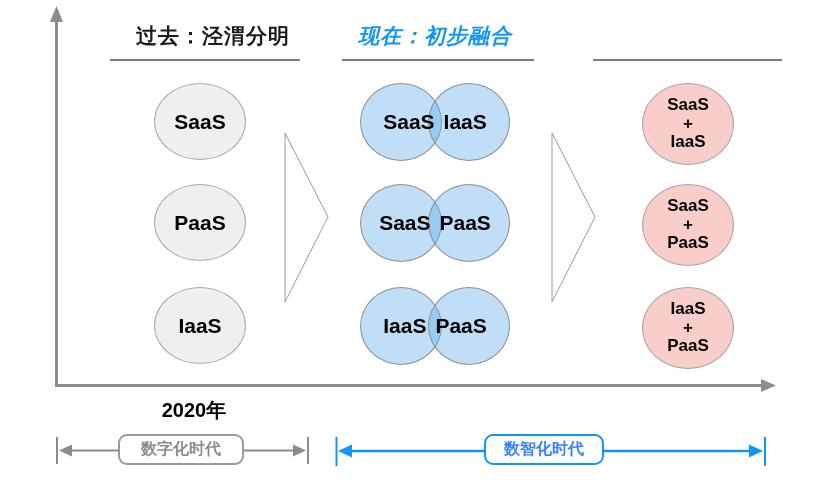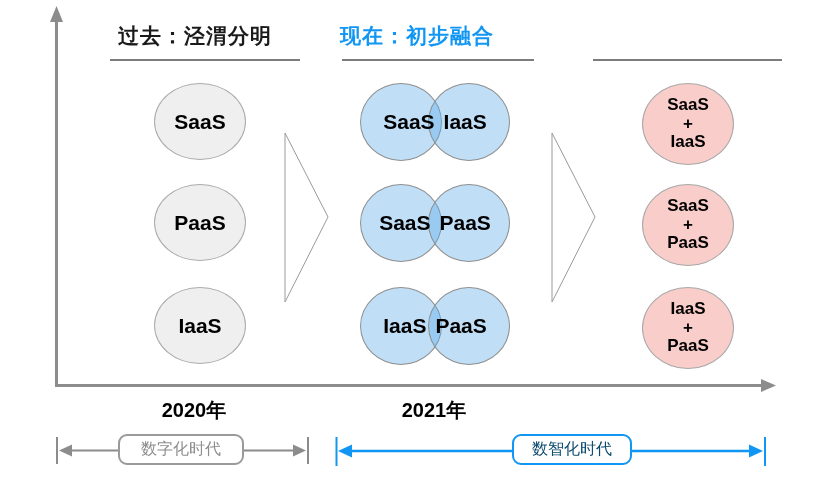--- a/index.html
+++ b/index.html
@@ -3,24 +3,24 @@
 <meta charset="utf-8">
 <style>
   html,body { margin:0; padding:0; background:#ffffff; }
   .canvas {
     position:relative; width:827px; height:498px; background:#ffffff;
     font-family:"Liberation Sans", sans-serif; overflow:hidden;
   }
   .layer { position:absolute; left:0; top:0; width:827px; height:498px; pointer-events:none; }
   .stage-title {
     position:absolute; top:22px; width:190px; height:28px; line-height:28px;
-    font-size:21px; font-weight:bold; text-align:left; letter-spacing:1px; white-space:nowrap;
+    font-size:21px; font-weight:bold; text-align:center; letter-spacing:1px; white-space:nowrap;
   }
   .title-past   { left:118px; color:#1a1a1a; }
-  .title-present{ left:340px; color:#1296f3; }
+  .title-present{ left:340px; color:#1296f3;font-style:italic; }
   .title-future { left:618px; color:#fb7a68; }
   .underline { position:absolute; top:59px; height:2px; background:#7c7c7c; }
   .ul-past    { left:110px; width:190px; }
   .ul-present { left:342px; width:192px; }
   .ul-future  { left:593px; width:189px; }
 
   .gray-circle {
     position:absolute; left:154px; width:92px; height:77px; border-radius:50%;
     background:#efefef; border:1px solid #ababab; box-sizing:border-box;
     display:flex; align-items:center; justify-content:center;
@@ -52,24 +52,24 @@
     position:absolute; top:397px; width:120px; text-align:center;
     font-size:20px; font-weight:bold; color:#000000; white-space:nowrap;
   }
   .year-2020 { left:134px; }
   .year-2021 { left:374px; }
   .year-2025 { left:633px; }
 
   .era-box {
     position:absolute; top:434px; height:31px; border-radius:9px; background:#ffffff;
     box-sizing:border-box; display:flex; align-items:center; justify-content:center;
-    font-size:16px; font-weight:normal; white-space:nowrap; z-index:3;
+    font-size:16px; font-weight:bold; white-space:nowrap; z-index:3;
   }
   .era-box.gray { left:118px; width:126px; border:2px solid #9a9a9a; color:#8c8c8c; }
-  .era-box.blue { left:512px; width:120px; border:2px solid #1296f3; color:#0c4a6e; }
+  .era-box.blue { left:484px; width:120px; border:2px solid #1296f3; color:#3b82f6; }
 </style>
 </head>
 <body>
 
 <div class="canvas">
 
   <svg class="layer" width="827" height="498" viewBox="0 0 827 498">
 
     <line x1="56.5" y1="385" x2="56.5" y2="20" stroke="#8c8c8c" stroke-width="3"></line>
     <polygon points="56.5,6 50,22 63,22" fill="#8c8c8c"></polygon>
@@ -144,21 +144,20 @@
     <span>+</span>
     <span>PaaS</span>
   </div>
   <div class="pink-circle row3">
     <span>IaaS</span>
     <span>+</span>
     <span>PaaS</span>
   </div>
 
   <div class="year year-2020">2020年</div>
-  <div class="year year-2021">2021年</div>
 
   <div class="era-box gray">
     <span>数字化时代</span>
   </div>
   <div class="era-box blue">
     <span>数智化时代</span>
   </div>
 
 </div>
 

